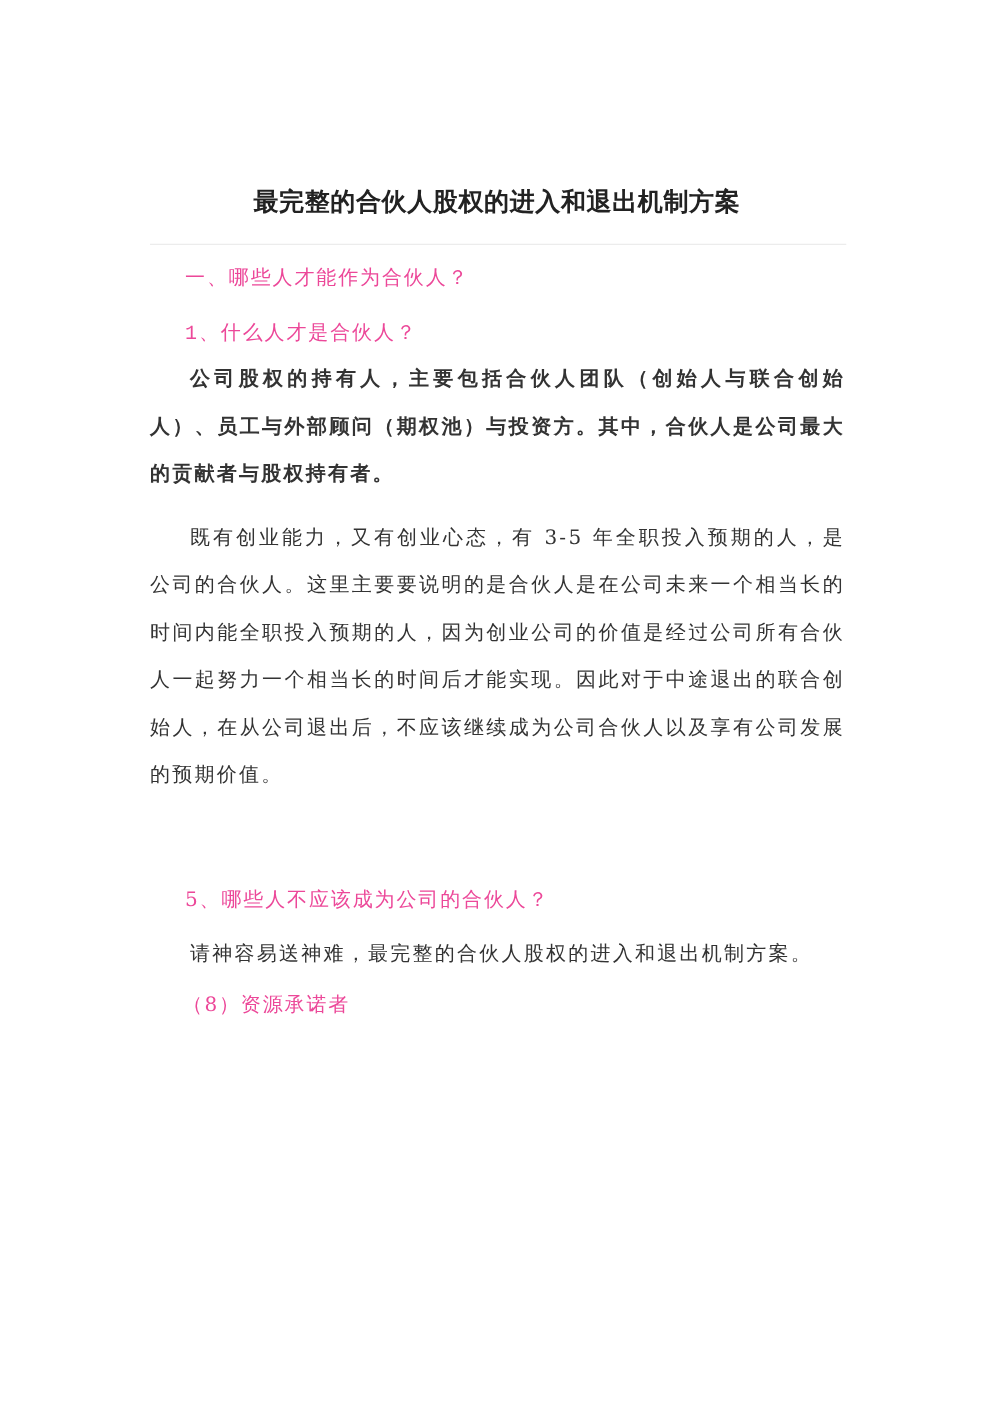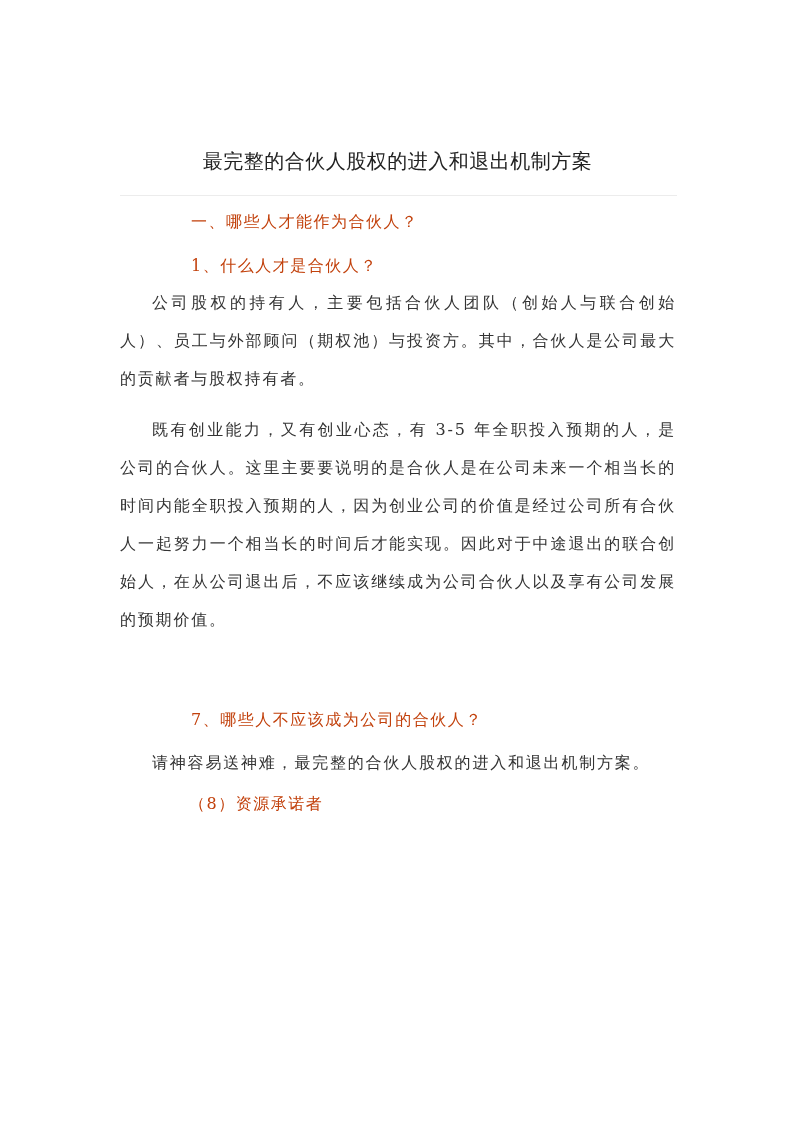--- a/index.html
+++ b/index.html
@@ -1,36 +1,36 @@
 <!DOCTYPE html>
 <html><head>
 <meta charset="utf-8">
 <style>
   html, body { margin: 0; padding: 0; background: #ffffff; }
   body { width: 794px; height: 1123px; position: relative; overflow: hidden;
          font-family: "DejaVu Serif", "Liberation Serif", serif; color: #333333; }
   .page { position: absolute; left: 0; top: 0; width: 794px; height: 1123px; }
   .title { position: absolute; left: 120px; width: 555px; top: 148px; text-align: center;
-           font-size: 20px; font-weight: normal; color: #222222; letter-spacing: 0.5px; }
+           font-size: 20px; font-weight: bold; color: #222222; letter-spacing: 0.5px; }
   .rule { position: absolute; left: 120px; width: 557px; top: 195px; height: 1px; background: #ececec; }
-  .h { position: absolute; color: #c2410c; font-size: 16px; letter-spacing: 1.5px; margin-left: 43px; }
+  .h { position: absolute; color: #ec4899; font-size: 16px; letter-spacing: 1.5px; }
   .p { position: absolute; left: 120px; width: 556px; font-size: 16px; line-height: 38px;
        letter-spacing: 1.8px; text-align: justify; color: #333333; }
   .indent { text-indent: 32px; }
 </style>
 </head>
 <body>
 
 <div class="page">
   <div class="title">最完整的合伙人股权的进入和退出机制方案</div>
   <div class="rule"></div>
 
   <div class="h" style="left:148px; top:212px;">一、哪些人才能作为合伙人？</div>
-  <div class="h" style="left:148px; top:256px;">1、什么人才是合伙人？</div>
+  <div class="h" style="left:148px; top:256px;font-family:Liberation Mono, monospace;">1、什么人才是合伙人？</div>
 
-  <div class="p indent" style="top:284px;">公司股权的持有人，主要包括合伙人团队（创始人与联合创始人）、员工与外部顾问（期权池）与投资方。其中，合伙人是公司最大的贡献者与股权持有者。</div>
+  <div class="p indent" style="top:284px;font-weight:bold;">公司股权的持有人，主要包括合伙人团队（创始人与联合创始人）、员工与外部顾问（期权池）与投资方。其中，合伙人是公司最大的贡献者与股权持有者。</div>
   <div class="p indent" style="top:411px;">既有创业能力，又有创业心态，有 3-5 年全职投入预期的人，是公司的合伙人。这里主要要说明的是合伙人是在公司未来一个相当长的时间内能全职投入预期的人，因为创业公司的价值是经过公司所有合伙人一起努力一个相当长的时间后才能实现。因此对于中途退出的联合创始人，在从公司退出后，不应该继续成为公司合伙人以及享有公司发展的预期价值。</div>
 
-  <div class="h" style="left:148px; top:710px;">7、哪些人不应该成为公司的合伙人？</div>
+  <div class="h" style="left:148px; top:710px;">5、哪些人不应该成为公司的合伙人？</div>
   <div class="p indent" style="top:744px;">请神容易送神难，最完整的合伙人股权的进入和退出机制方案。</div>
 
   <div class="h" style="left:146px; top:794px;">（8）资源承诺者</div>
 </div>
 
 </body></html>

